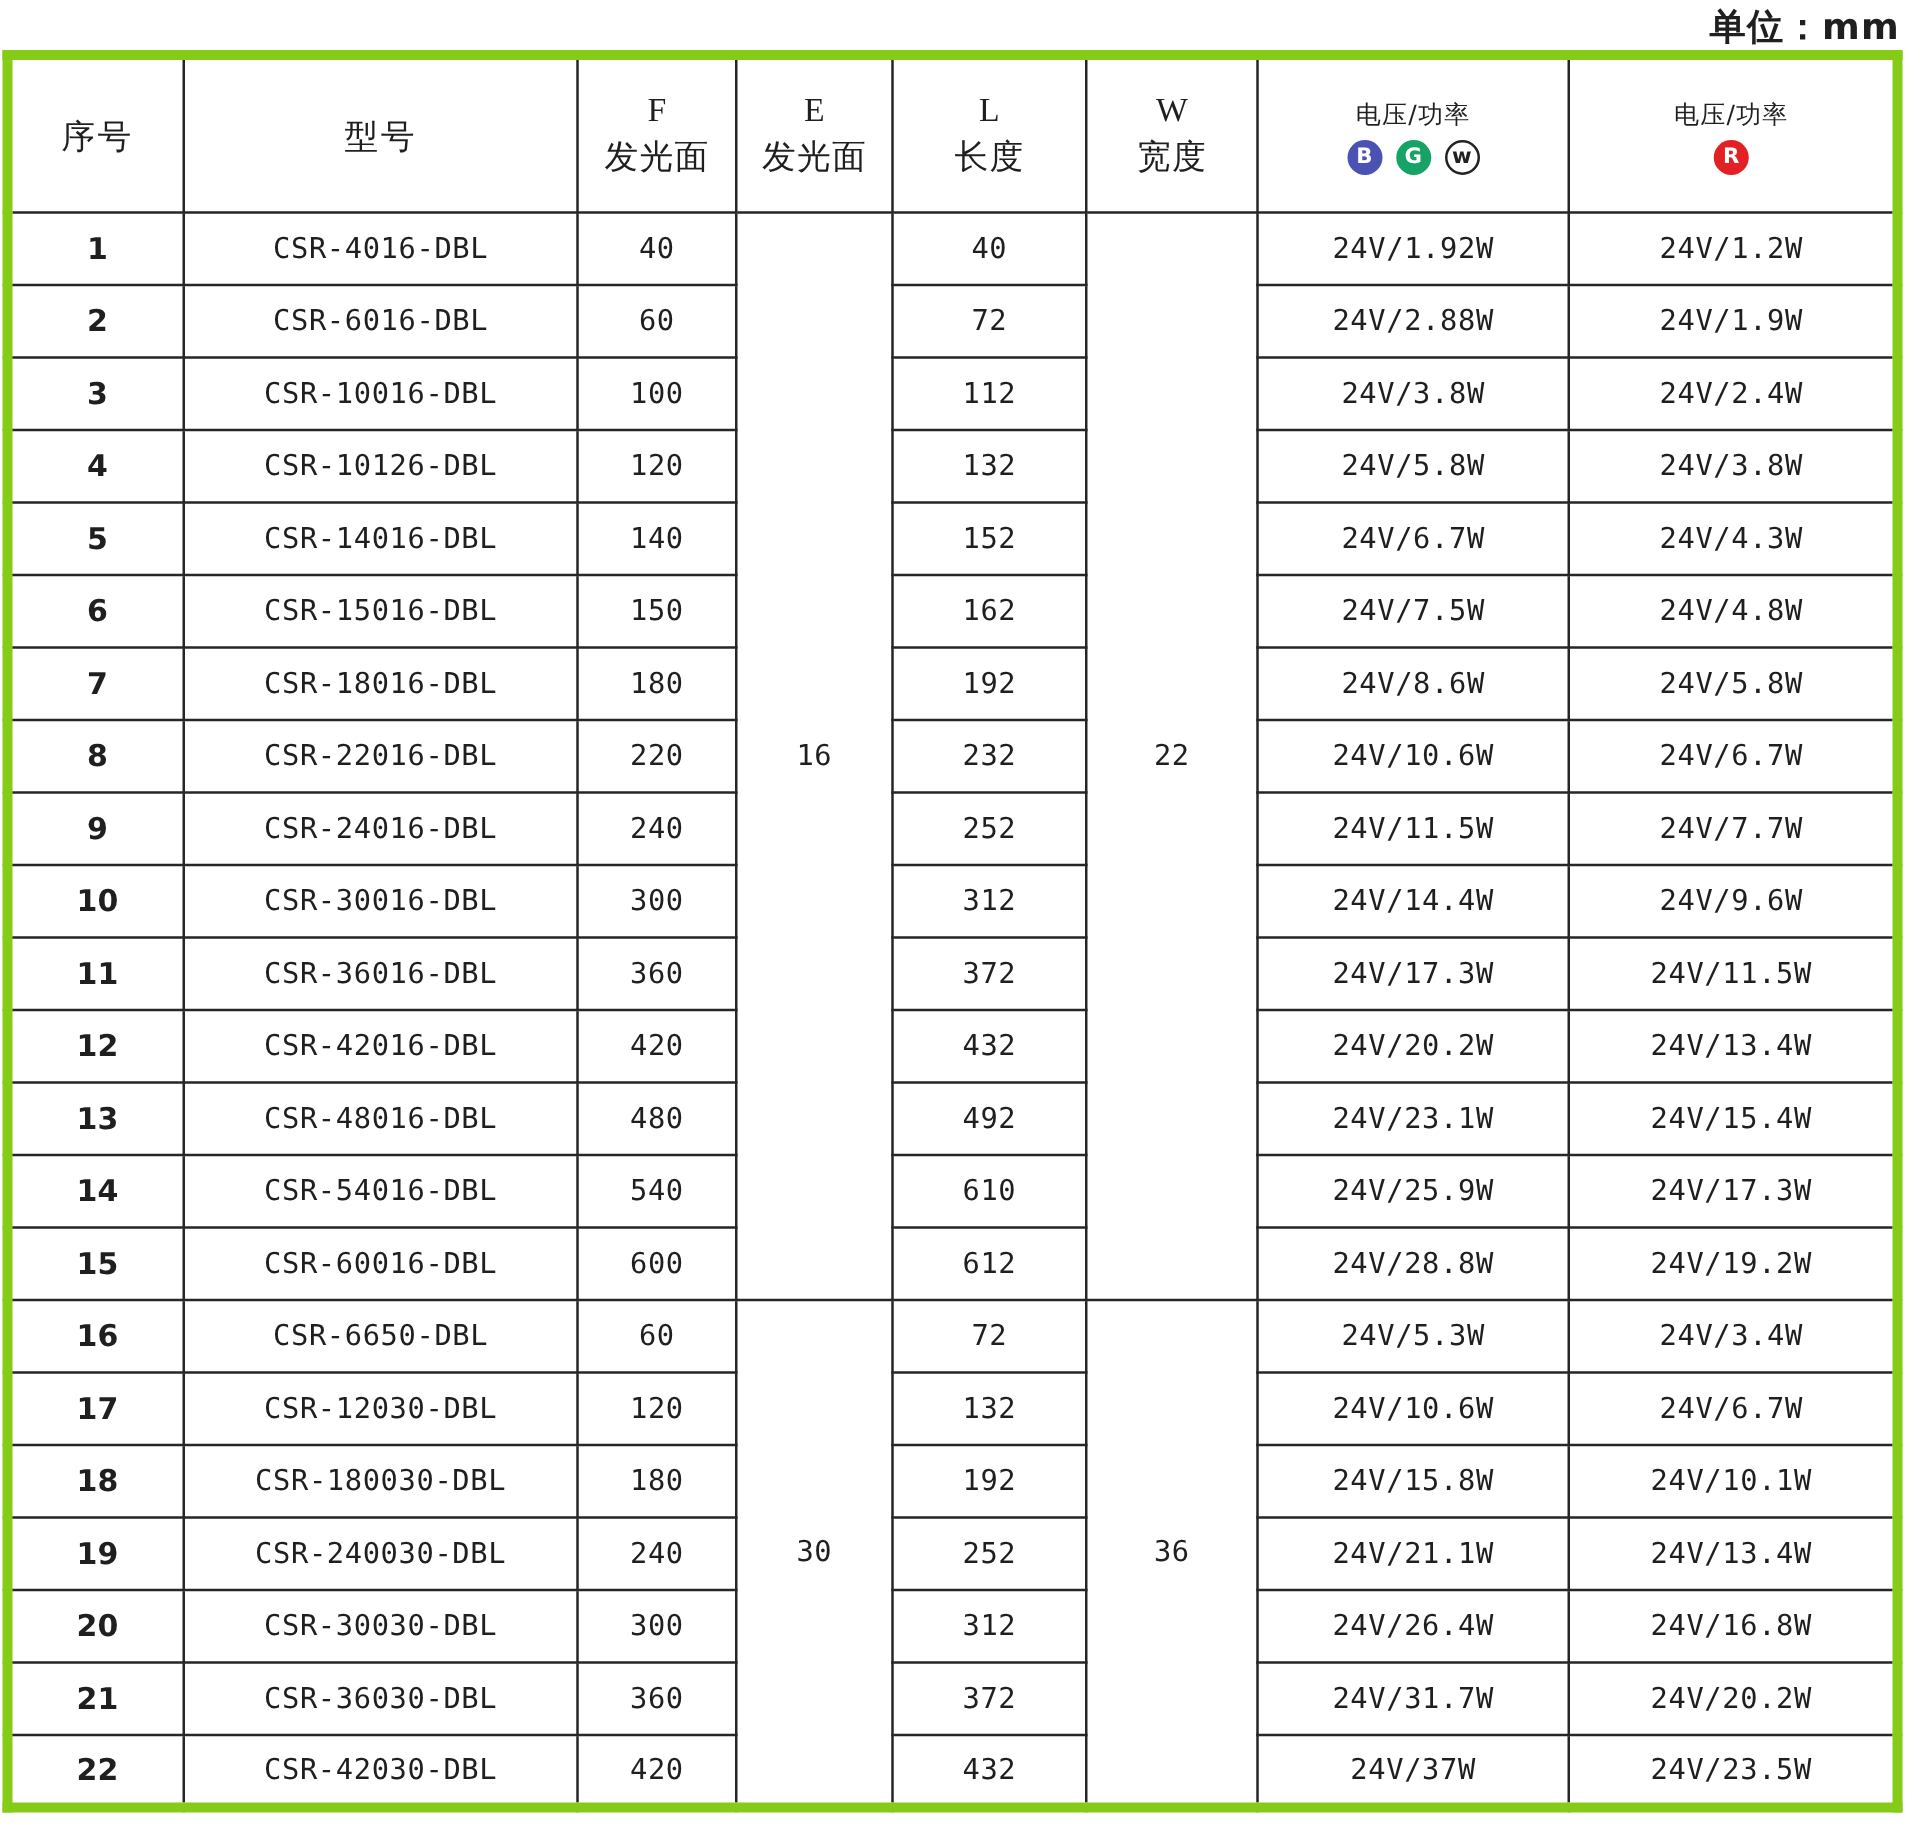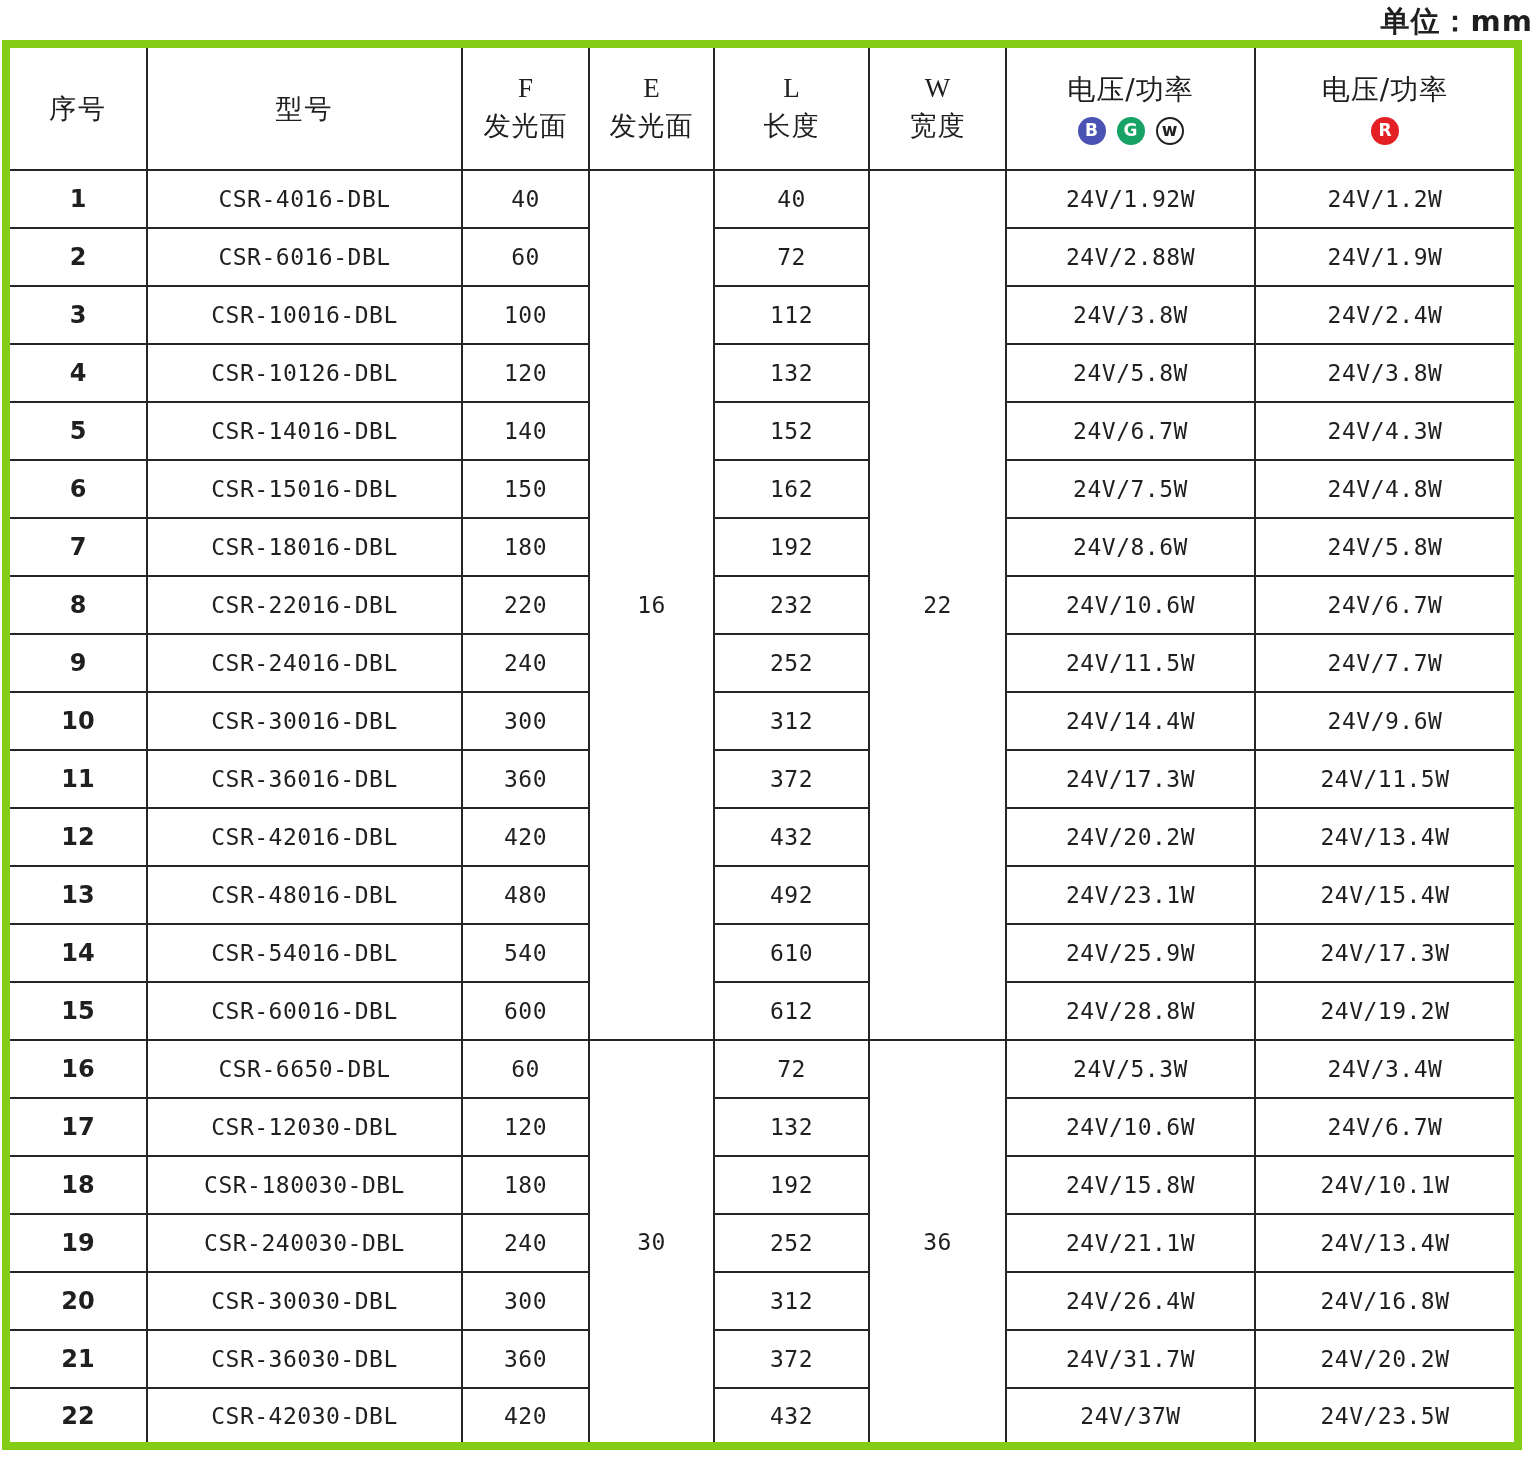--- a/index.html
+++ b/index.html
@@ -1,37 +1,37 @@
 <!DOCTYPE html>
 <html><head>
 <meta charset="utf-8">
 <style>
   * { margin:0; padding:0; box-sizing:border-box; }
   html,body { width:1540px; height:1467px; background:#ffffff; overflow:hidden;
               font-family:"DejaVu Sans", sans-serif; color:#1f1f1f; }
   .canvas { position:relative; width:1540px; height:1467px; }
 
-  .unit-label { position:absolute; top:2px; right:7px;
+  .unit-label { position:absolute; top:2px; right:20px;
                 font-size:29px; font-weight:bold; letter-spacing:1px;
                 font-family:"DejaVu Sans", sans-serif;text-align:right; }
 
   table.spec { position:absolute; left:2px; top:40px; width:1512px;
                border-collapse:collapse; table-layout:fixed;
                border:8px solid #84cc16; }
   .spec th, .spec td { border:2px solid #262626; text-align:center;
                        vertical-align:middle; padding:0; overflow:hidden; }
   .spec thead tr { height:126px; }
   .spec tbody tr { height:58px; }
 
   .hdr-cjk { font-size:27px; font-weight:500; letter-spacing:2px; }
   .hdr-letter { font-family:"Liberation Serif", serif; font-size:27px;
                 font-weight:500; display:block; line-height:1.45; }
   .hdr-sub { display:block; font-size:27px; font-weight:500; line-height:1.45;
              letter-spacing:1px;font-family:Liberation Mono, monospace; }
-  .hdr-power-title { display:block; font-size:28px; font-weight:500;
+  .hdr-power-title { display:block; font-size:20px; font-weight:500;
                      letter-spacing:1px; line-height:1.3; }
 
   .badge-row { display:flex; justify-content:center; align-items:center;
                gap:11px; margin-top:8px; }
   .badge { display:inline-flex; width:28px; height:28px; border-radius:50%;
            align-items:center; justify-content:center;
            font-size:17px; font-weight:bold; line-height:1;
            font-family:"DejaVu Sans", sans-serif; }
 
   td.c-no  { font-weight:bold; font-size:24px; }

